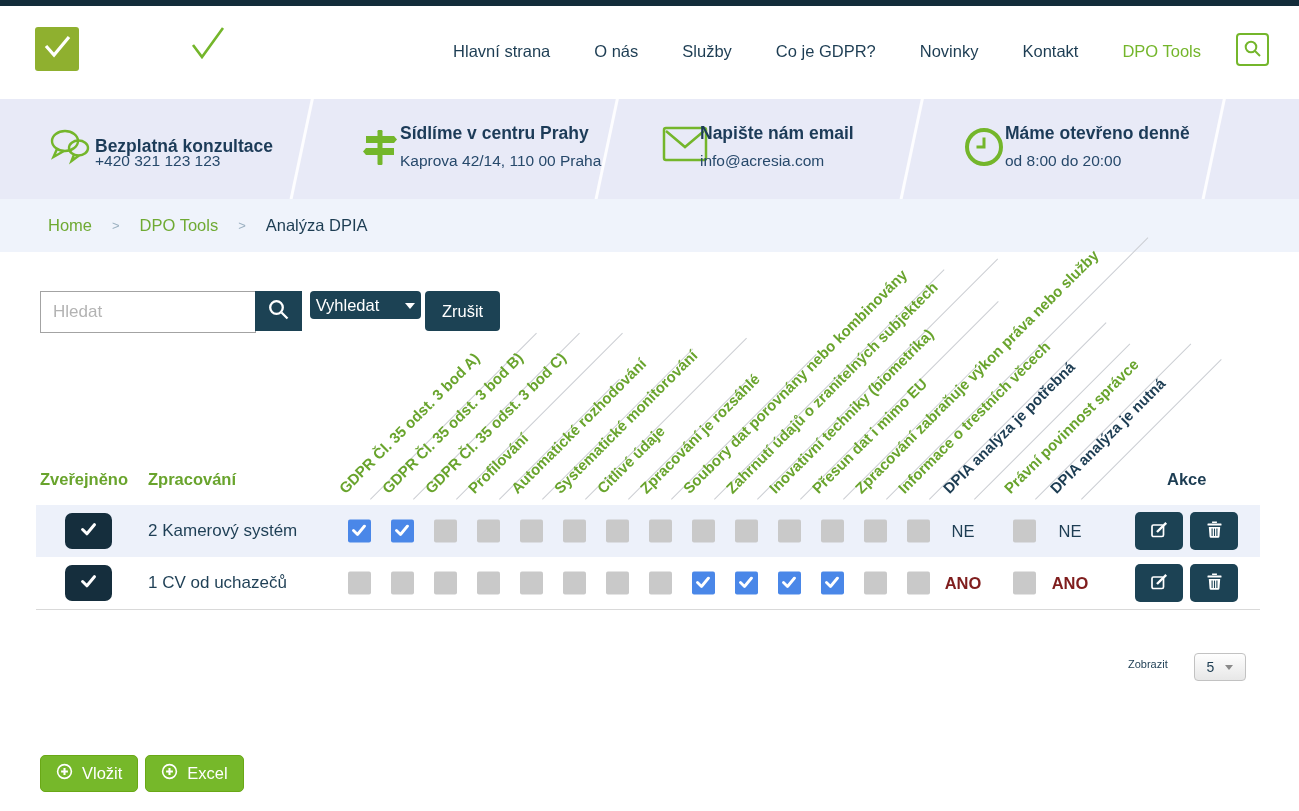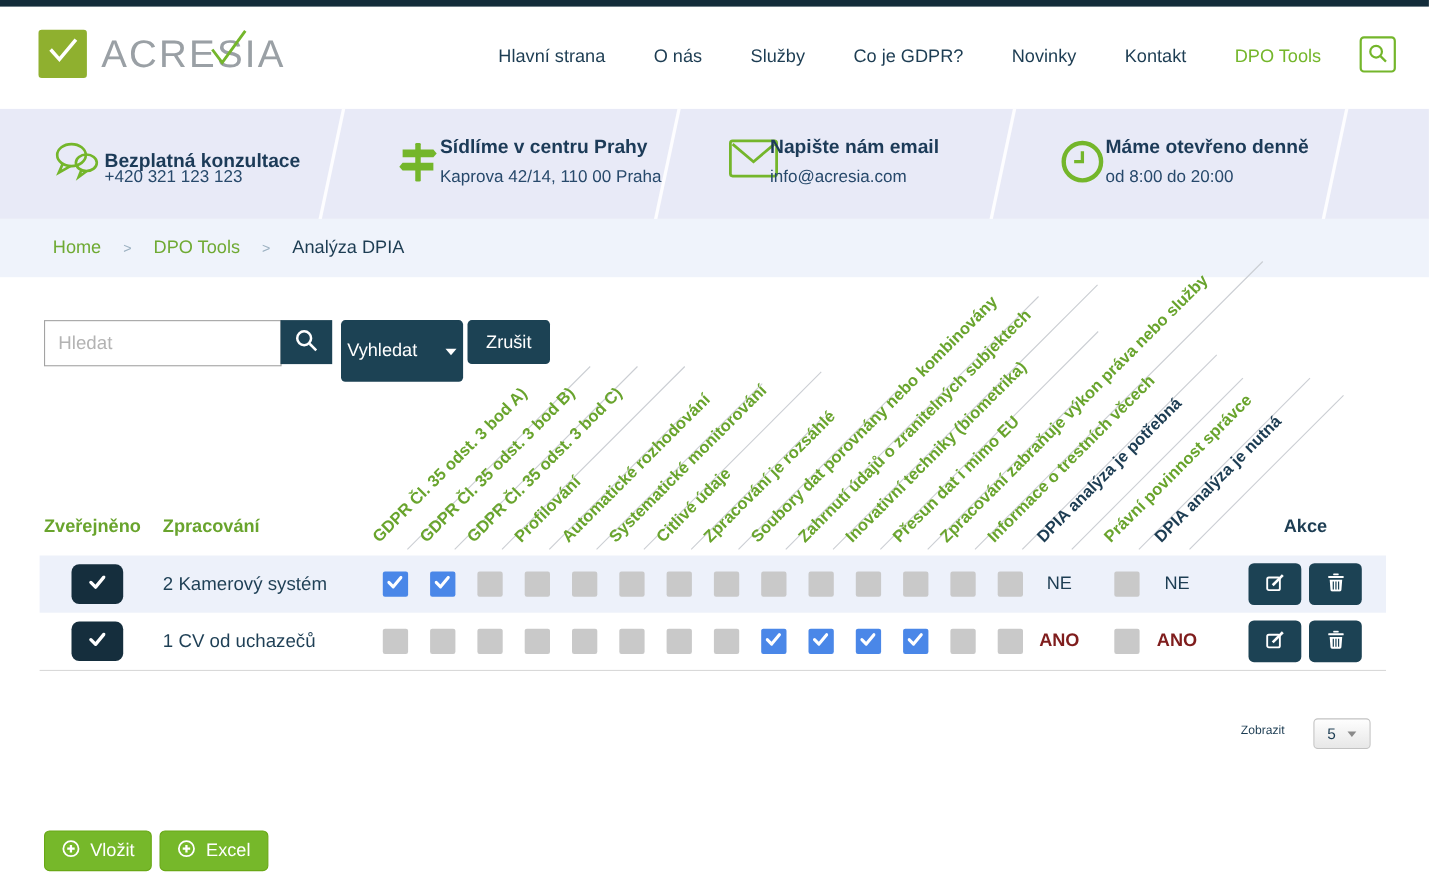--- a/index.html
+++ b/index.html
@@ -33,21 +33,21 @@
   .bc-sep{color:#9bb0c0;font-size:13px}
   .bc-current{color:#1d3d53}
 
   
   .search-input{left:40px;top:291px;width:200px;height:38px;border:1px solid #a3a3a3;padding-left:12px;
                 font-size:17px;color:#444;font-family:inherit;outline:none}
   .search-input::placeholder{color:#b3b3b3}
   .btn{border:none;color:#fff;background:#1c4254;font-family:inherit;display:flex;align-items:center;
        justify-content:center;cursor:pointer}
   .sbtn{left:255px;top:291px;width:47px;height:40px}
-  .vbtn{left:310px;top:291px;width:111px;height:56px;border-radius:4px;font-size:16.5px;gap:26px}
+  .vbtn{left:310px;top:291px;width:111px;height:28px;border-radius:4px;font-size:16.5px;gap:26px}
   .zbtn{left:425px;top:291px;width:75px;height:40px;border-radius:4px;font-size:16.5px}
   .caret{width:0;height:0;border-left:5px solid transparent;border-right:5px solid transparent;
          border-top:6px solid #fff;margin-top:2px}
 
   
   .col-h{position:absolute;top:470px;font-size:16.5px;font-weight:700;color:#69a42d;white-space:nowrap}
   .col-h.navy{color:#1d3d53}
   .rot-label{position:absolute;height:20px;line-height:20px;white-space:nowrap;font-size:15px;font-weight:700;
              transform:rotate(-45deg);transform-origin:0 100%;color:#69a42d}
   .rot-label.navy{color:#1d3d53}
@@ -88,21 +88,20 @@
 <div class="page">
   <div class="abs topstrip"></div>
 
   <div class="abs logo-square">
     <span>
       <svg width="30" height="27" viewBox="0 0 30 27" fill="none" stroke="#fff" stroke-width="3.2">
         <path d="M4 12 L12 21 L27 3"></path>
       </svg>
     </span>
   </div>
-  <div class="abs logo-text">ACRESIA</div>
   <div class="abs logo-check">
     <svg width="44" height="44" viewBox="0 0 44 44" fill="none" stroke="#74b62b" stroke-width="2.6">
       <path d="M10 24 L19 36 L40 7"></path>
     </svg>
   </div>
   <nav class="abs nav">
       <span class="nav-item">Hlavní strana</span>
       <span class="nav-item">O nás</span>
       <span class="nav-item">Služby</span>
       <span class="nav-item">Co je GDPR?</span>

